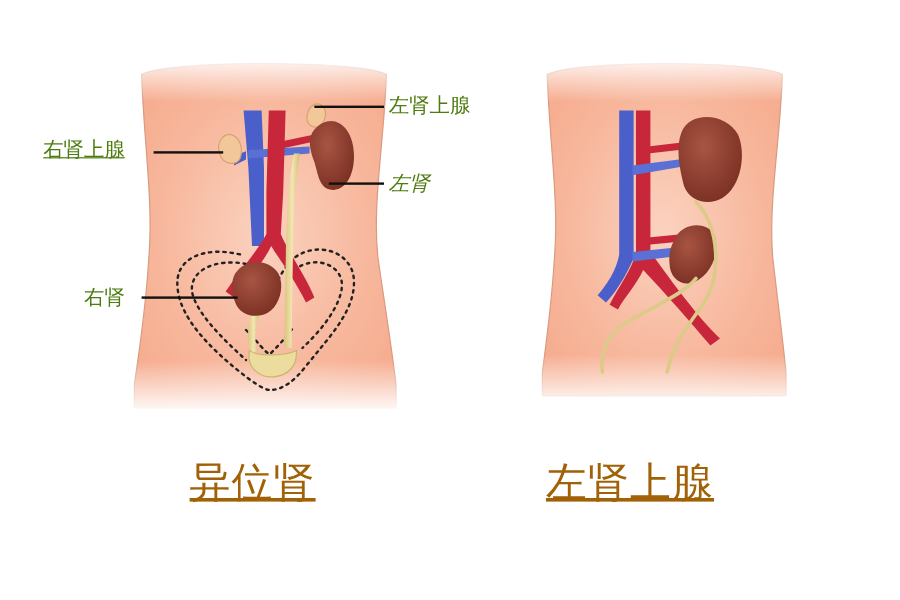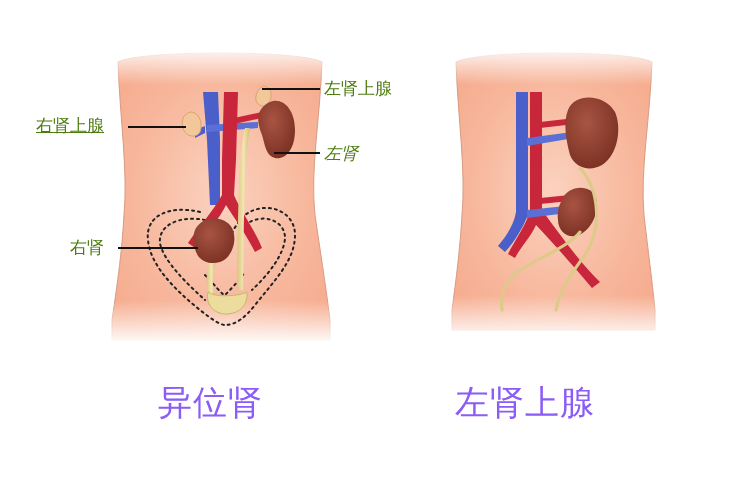--- a/index.html
+++ b/index.html
@@ -1,20 +1,20 @@
 <!DOCTYPE html>
 <html><head>
 <meta charset="utf-8">
 <style>
   html, body { margin:0; padding:0; background:#ffffff; }
   body { width:750px; height:500px; position:relative; overflow:hidden;
          font-family:"DejaVu Sans", sans-serif; }
   .label { position:absolute; font-size:17px; color:#4d7c0f; white-space:nowrap; line-height:1; }
   .leader { position:absolute; height:2px; background:#111; }
-  .caption { position:absolute; font-size:34px; color:#8b5cf6; white-space:nowrap; line-height:1; letter-spacing:1px; }
+  .caption { position:absolute; font-size:34px; color:#a16207; white-space:nowrap; line-height:1; letter-spacing:1px;text-decoration:underline; }
   svg { position:absolute; left:0; top:0; }
 </style>
 </head>
 <body>
 
 <svg width="750" height="500" viewBox="0 0 750 500">
   <defs>
     <radialGradient id="skinL" cx="50%" cy="50%" r="60%">
       <stop offset="0%" stop-color="#fbd2bf"></stop>
       <stop offset="70%" stop-color="#f7b69b"></stop>
@@ -116,17 +116,17 @@
 
 <div class="label" style="left:36px; top:117px;text-decoration:underline;">右肾上腺</div>
 <div class="leader" style="left:128px; top:126px; width:58px;"></div>
 
 <div class="label" style="left:324px; top:80px;">左肾上腺</div>
 <div class="leader" style="left:262px; top:88px; width:58px;"></div>
 
 <div class="label" style="left:324px; top:145px;font-style:italic;">左肾</div>
 <div class="leader" style="left:274px; top:152px; width:46px;"></div>
 
-<div class="label" style="left:70px; top:240px;font-family:Liberation Mono, monospace;">右肾</div>
+<div class="label" style="left:70px; top:240px;">右肾</div>
 <div class="leader" style="left:118px; top:247px; width:80px;"></div>
 
 <div class="caption" style="left:158px; top:385px;">异位肾</div>
 <div class="caption" style="left:455px; top:385px;">左肾上腺</div>
 
 </body></html>

